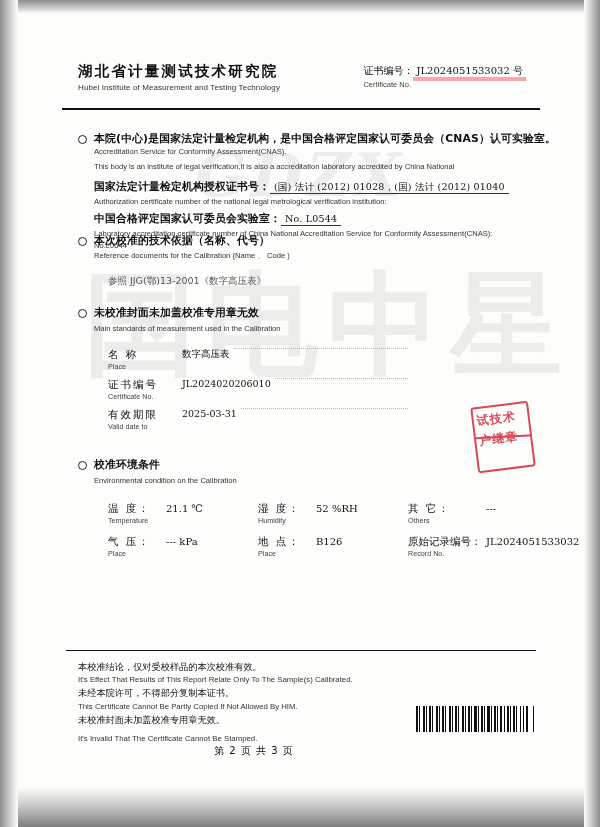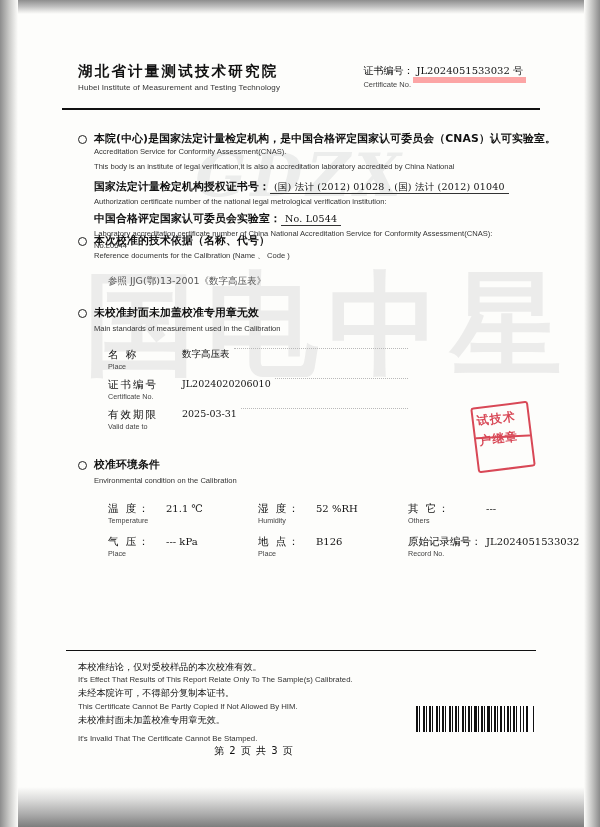--- a/index.html
+++ b/index.html
@@ -88,21 +88,21 @@
   }
   .org-en {
     font-size: 8px;
     color: #333;
     margin-top: 2px;
     letter-spacing: 0.1px;
   }
   .cert-block { text-align: left; padding-top: 2px; }
   .cert-cn { font-size: 10px; color: #111; font-family: "DejaVu Sans", sans-serif; white-space: nowrap;}
   .cert-no-val {
-    border-bottom: 6px solid #fca5a5;
+    border-bottom: 4px solid #fca5a5;
     padding: 0 3px 1px 3px;
     font-family: "DejaVu Serif", serif;
     font-size: 10px;
   }
   .cert-en { font-size: 7.5px; color: #444; margin-top: 2px; }
 
   .rule {
     position: absolute;
     background: #111;
   }

